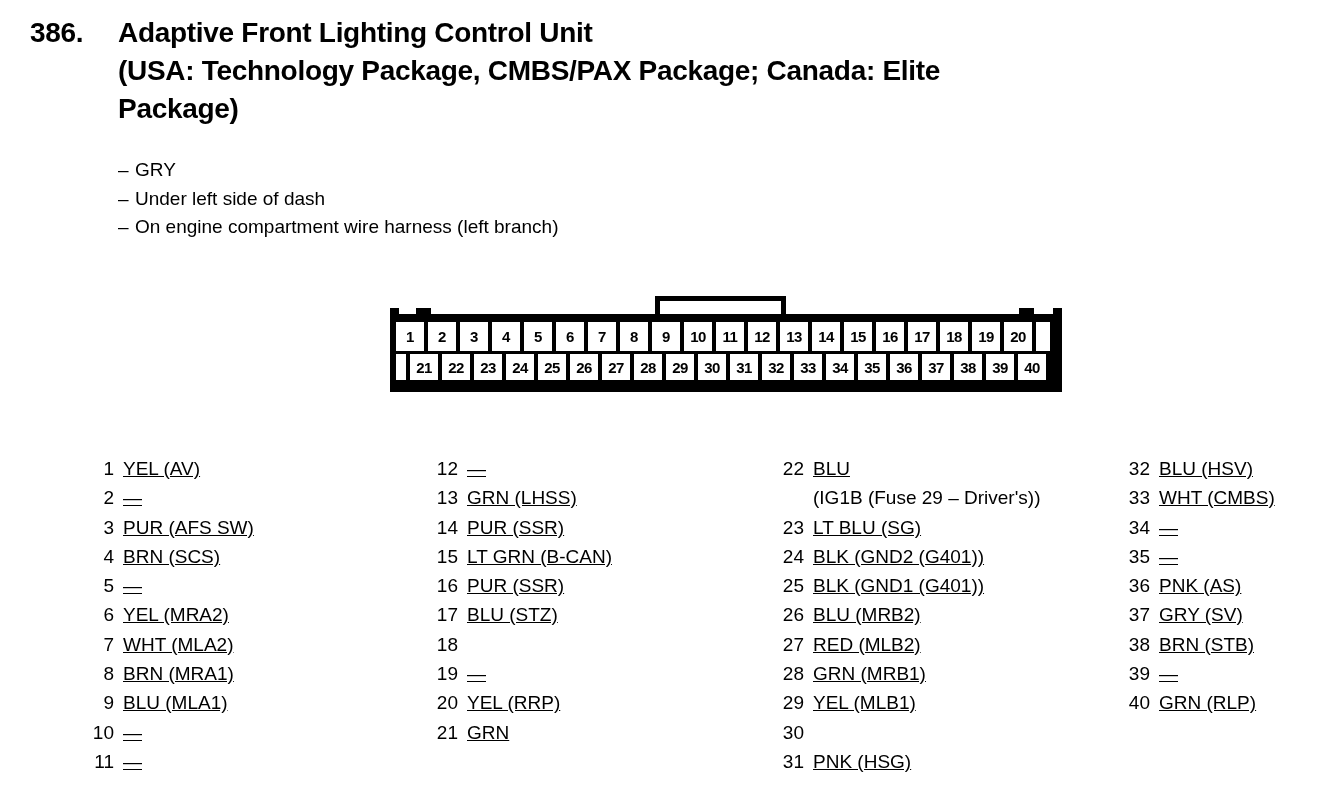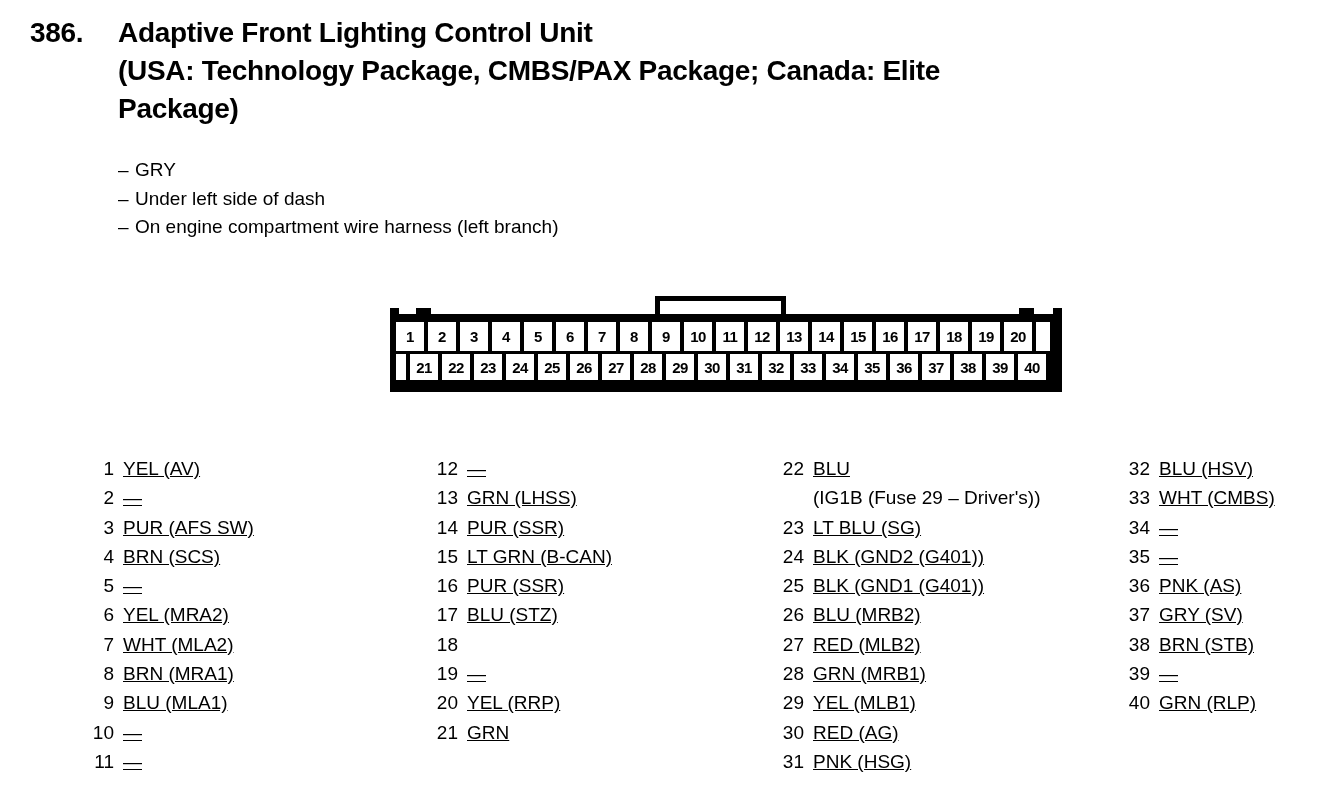--- a/index.html
+++ b/index.html
@@ -386,21 +386,20 @@
       <div class="pinline">
         <span class="pin-num">28</span>
         <span class="pin-desc">GRN (MRB1)</span>
       </div>
       <div class="pinline">
         <span class="pin-num">29</span>
         <span class="pin-desc">YEL (MLB1)</span>
       </div>
       <div class="pinline">
         <span class="pin-num">30</span>
-        <span class="pin-desc">RED (AG)</span>
       </div>
       <div class="pinline">
         <span class="pin-num">31</span>
         <span class="pin-desc">PNK (HSG)</span>
       </div>
     </div>
   <div class="pincol pincol-3" id="pincol-3">
       <div class="pinline">
         <span class="pin-num">32</span>
         <span class="pin-desc">BLU (HSV)</span>

